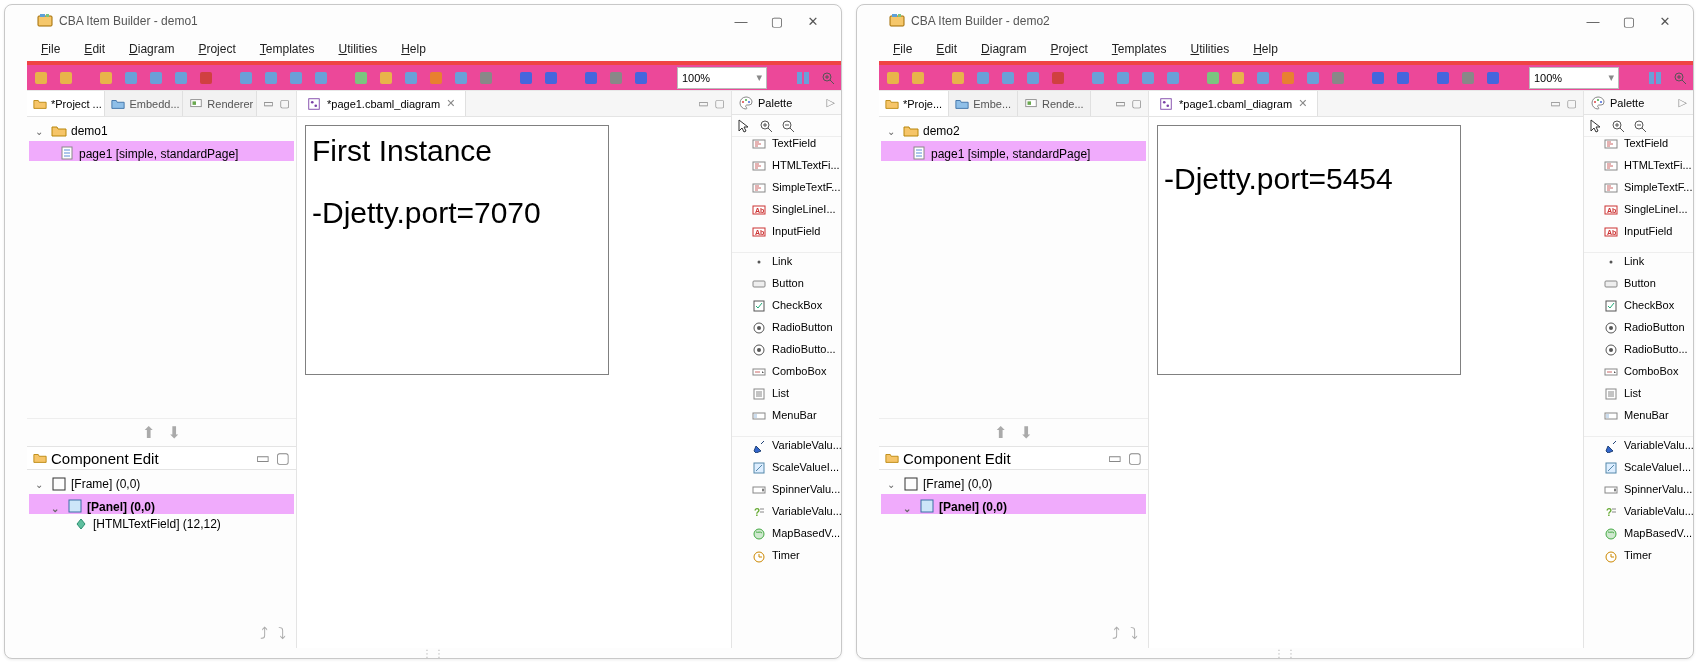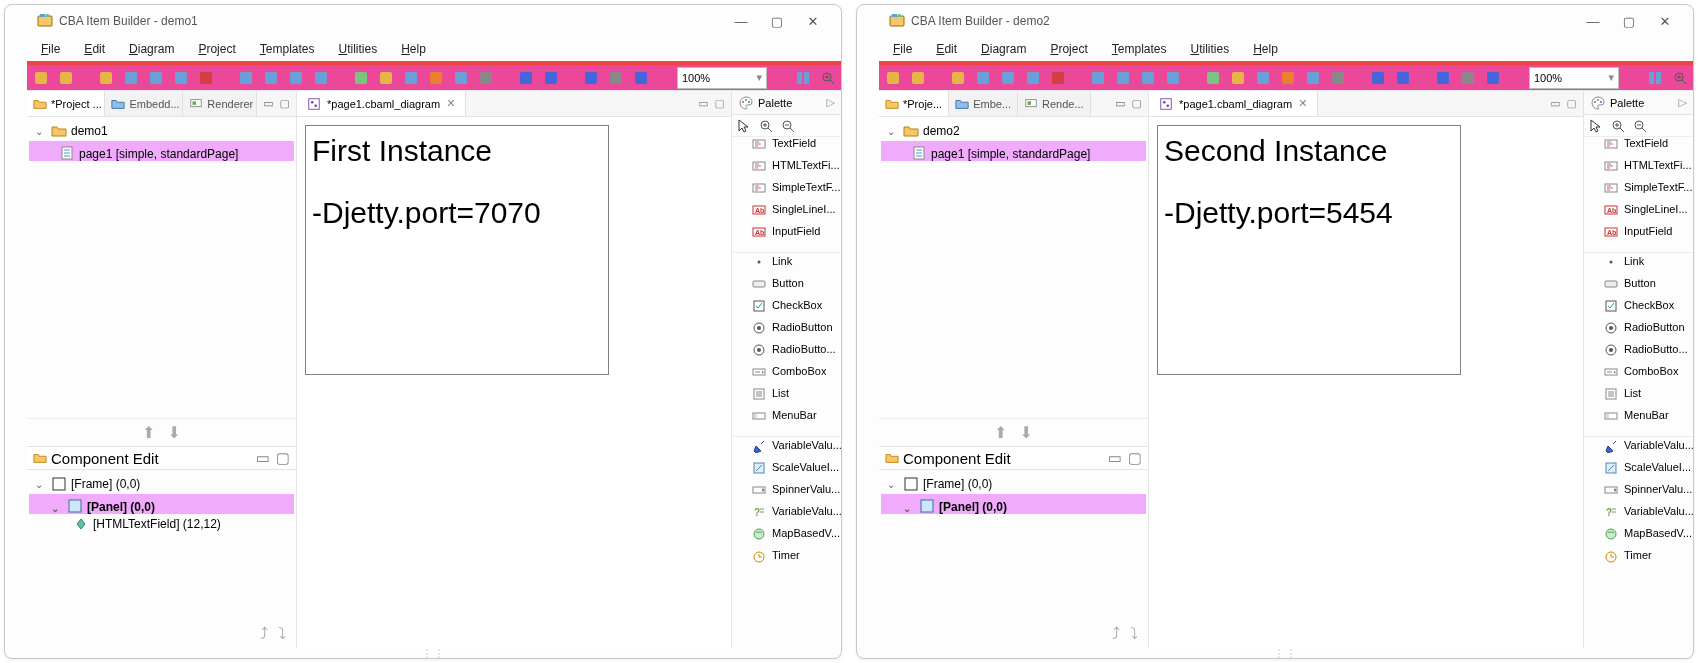--- a/index.html
+++ b/index.html
@@ -841,21 +841,20 @@
           <span>*page1.cbaml_diagram</span>
           <span class="close">✕</span>
         </div>
         <div class="et-actions">
             <span>▭</span>
             <span>▢</span>
           </div>
       </div>
       <div class="canvas-wrap">
         <div class="canvas">
-          <div class="line1">Second Instance</div>
           <div class="line2">-Djetty.port=5454</div>
         </div>
       </div>
     </div>
     <div class="right-col">
       <div class="pal-header">
         <span>
             <svg width="16" height="16" viewBox="0 0 16 16">
               <path d="M8 2a6 6 0 1 0 0 12c1 0 1-1 0-2s0-2 1-2h2a3 3 0 0 0 3-3c0-3-3-5-6-5z" fill="#fff" stroke="#888"></path>
               <circle cx="5" cy="7" r="1" fill="#d44"></circle>

